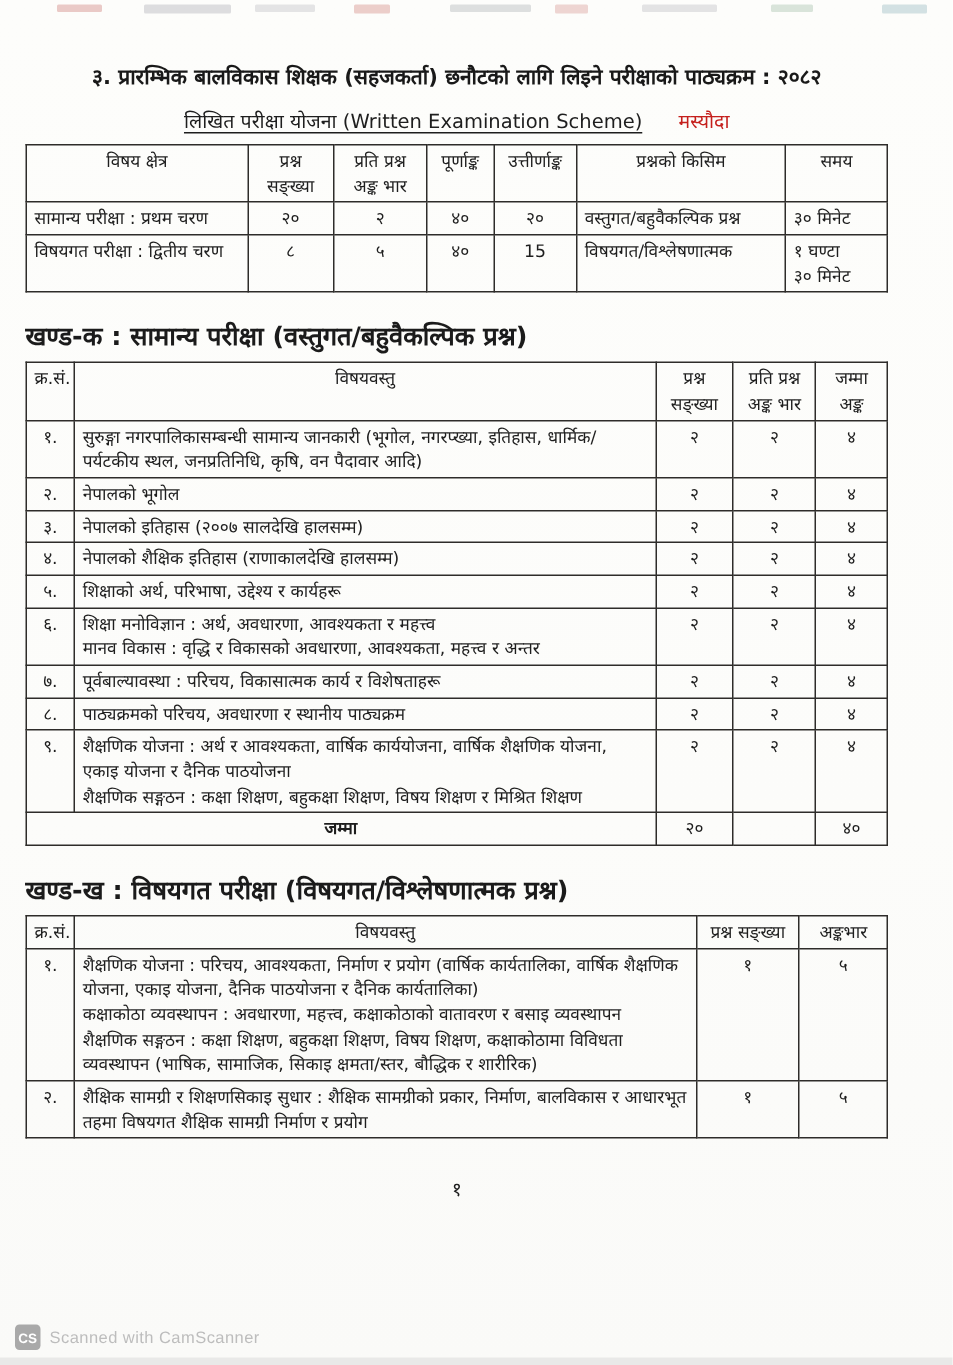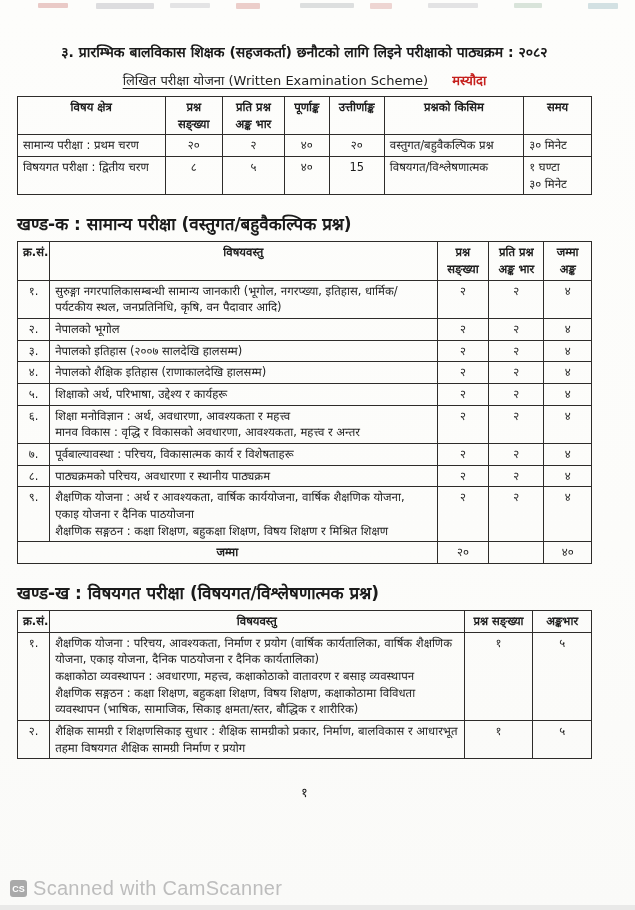--- a/index.html
+++ b/index.html
@@ -29,25 +29,25 @@
   .ta9 { left: 588px; width: 30px; height: 6px; background: rgba(62,128,140,.22); }
 
   .content { position: absolute; left: 17px; top: 42px; width: 575px; }
 
   .title {
     text-align: center; font-weight: bold; font-size: 14px;
     line-height: 1.5; margin-bottom: 8px; color: #191919;
   }
   .subtitle { text-align: center; font-size: 13px; margin-bottom: 7px; }
   .subtitle .sub-main { text-decoration: underline; text-underline-offset: 3px; }
-  .subtitle .sub-draft { color: var(--draft-red, #c5201d); font-weight: bold; margin-left: 20px; }
+  .subtitle .sub-draft { color: var(--draft-red, #c5201d); font-weight: normal; margin-left: 20px; }
 
   table { border-collapse: collapse; width: 100%; table-layout: fixed; font-size: 11.5px; }
   th, td { border: 1px solid #2e2c2a; padding: 2px 5px; line-height: 1.45; vertical-align: top; }
-  th { font-weight: bold; text-align: center; white-space: pre-line; }
+  th { font-weight: normal; text-align: center; white-space: pre-line; }
   td.c { text-align: center; padding: 2px 2px; }
   td.left { text-align: left; }
   td.pre { white-space: pre-line; }
   .cell-line { line-height: 1.45; }
   tr.total td { font-weight: bold; }
   tr.total td.num { font-weight: normal; }
 
   
   .t1 .c-area  { width: 25.7%; }
   .t1 .c-q     { width: 10.0%; }
@@ -82,21 +82,21 @@
     position: absolute; left: 10px; bottom: 10px;
     display: flex; align-items: center; gap: 6px;
     font-family: "Liberation Sans", sans-serif;
     margin-top: 14px;
   }
   .cs-icon {
     width: 17px; height: 17px; background: #a9a9a9; border-radius: 3px;
     color: #ffffff; font-size: 9px; font-weight: bold;
     display: flex; align-items: center; justify-content: center;
   }
-  .wm-text { color: #bdbdbd; font-size: 20px; letter-spacing: .3px; }
+  .wm-text { color: #bdbdbd; font-size: 11px; letter-spacing: .3px; }
   .bottom-edge { position: absolute; left: 0; right: 0; bottom: 0; height: 5px; background: #e9e9e8; }
 </style>
 </head>
 <body>
 
 <div class="sheet">
 
   <div class="top-artifacts">
     <span class="ta1"></span>
     <span class="ta2"></span>

